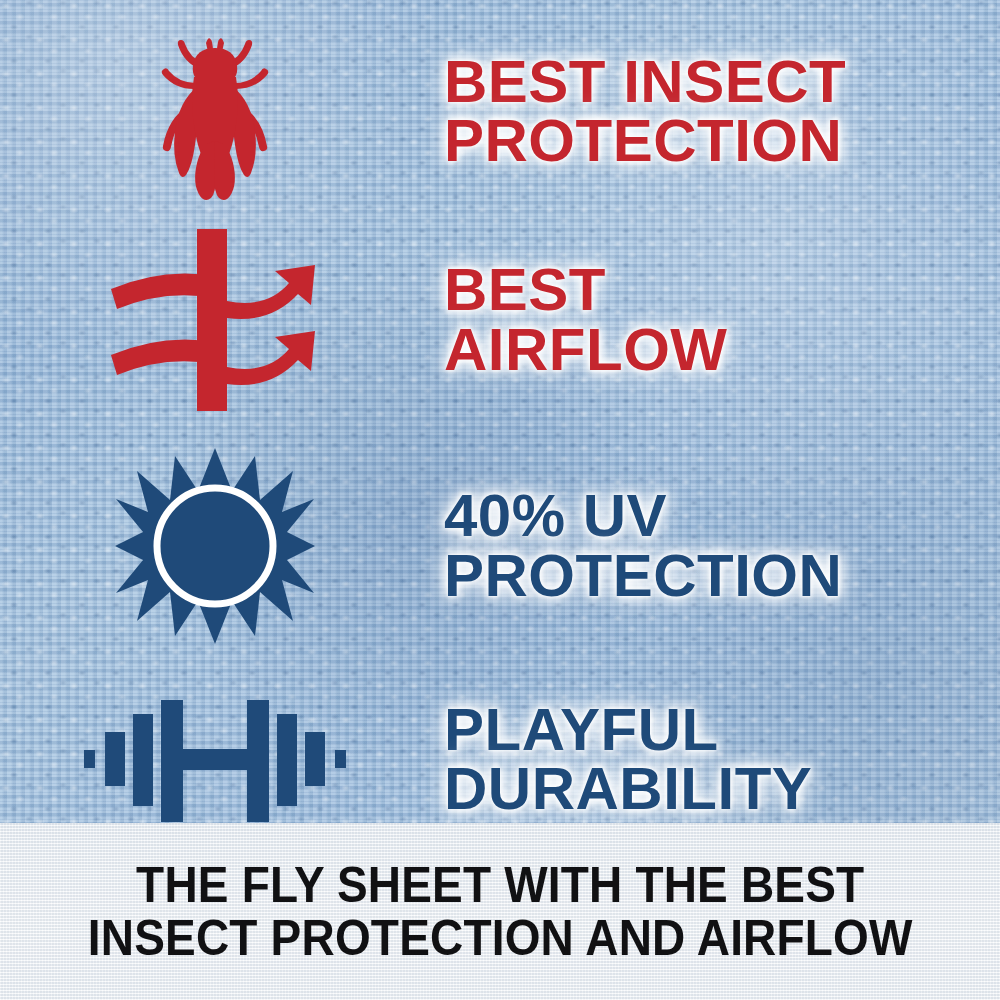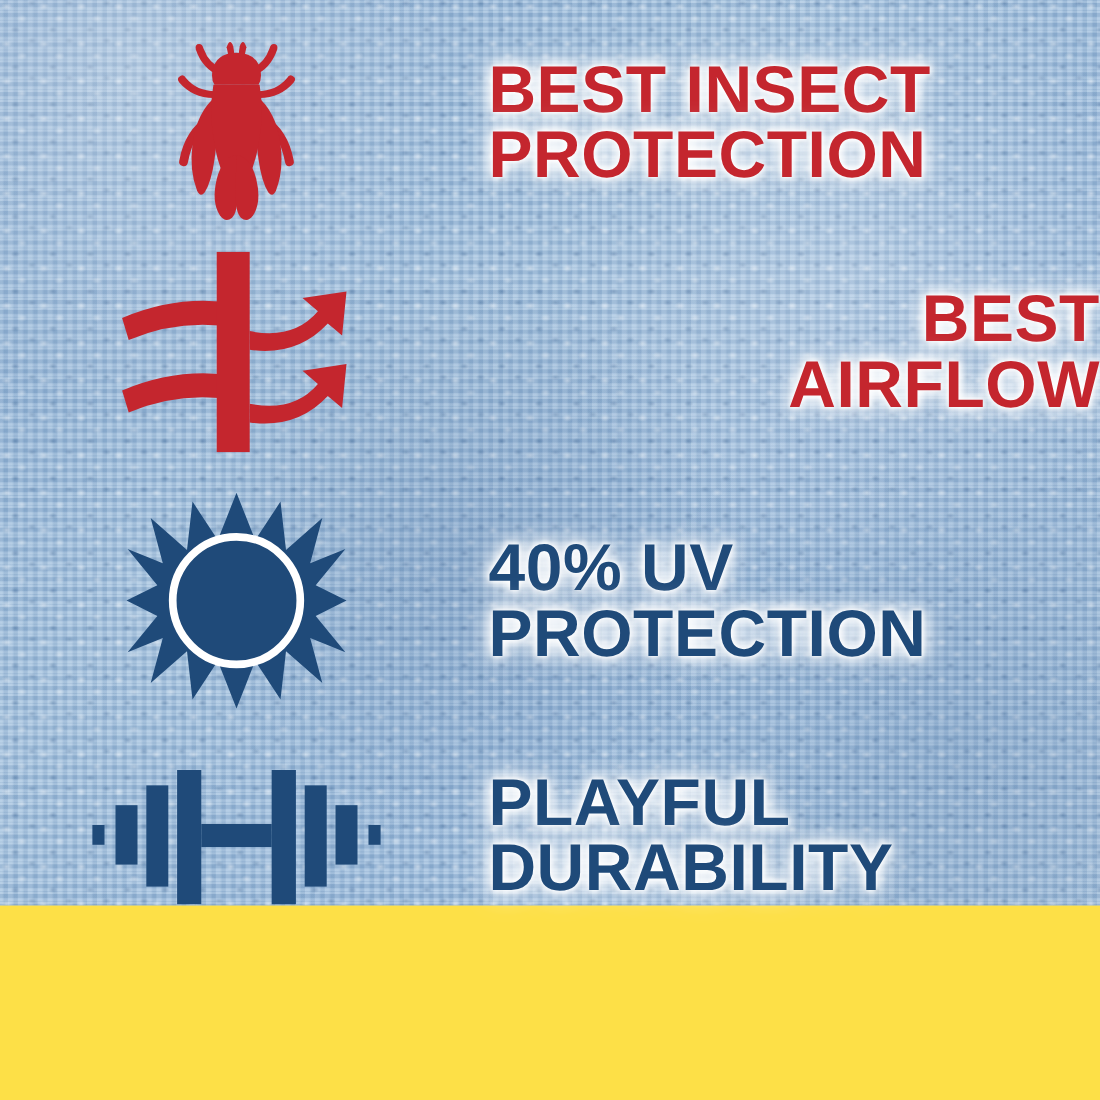--- a/index.html
+++ b/index.html
@@ -92,21 +92,21 @@
   }
   .feature-text.navy {
     color: #1f4a79;
     font-size: 60px;
     text-shadow:
       0 0 4px #ffffff, 0 0 8px #ffffff, 0 0 13px #ffffff,
       0 0 20px rgba(255,255,255,.95), 0 0 28px rgba(255,255,255,.82);
   }
 
   #row-insect  { top: 16px;  height: 190px; }
-  #row-airflow { top: 222px; height: 195px; text-align: right; }
+  #row-airflow { top: 222px; height: 195px; }
   #row-uv      { top: 438px; height: 215px; }
   #row-durability { top: 684px; height: 150px; }
 
   
   .caption-band {
     position: absolute;
     left: 0;
     top: 823px;
     width: 1000px;
     height: 177px;
@@ -242,14 +242,18 @@
         </svg>
       </div>
       <div class="text-cell">
         <p class="feature-text navy">PLAYFUL
 DURABILITY</p>
       </div>
     </div>
 
   </div>
 
+  <div class="caption-band">
+    <p class="caption-text">THE FLY SHEET WITH THE BEST
+INSECT PROTECTION AND AIRFLOW</p>
+  </div>
 
 </div>
 
 </body></html>

